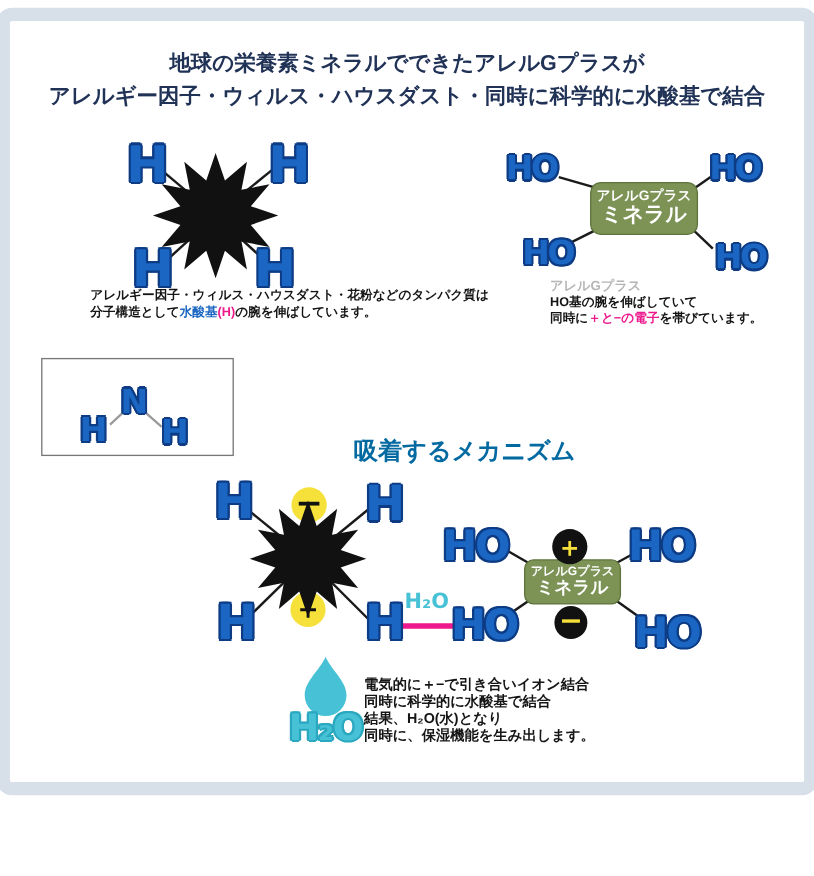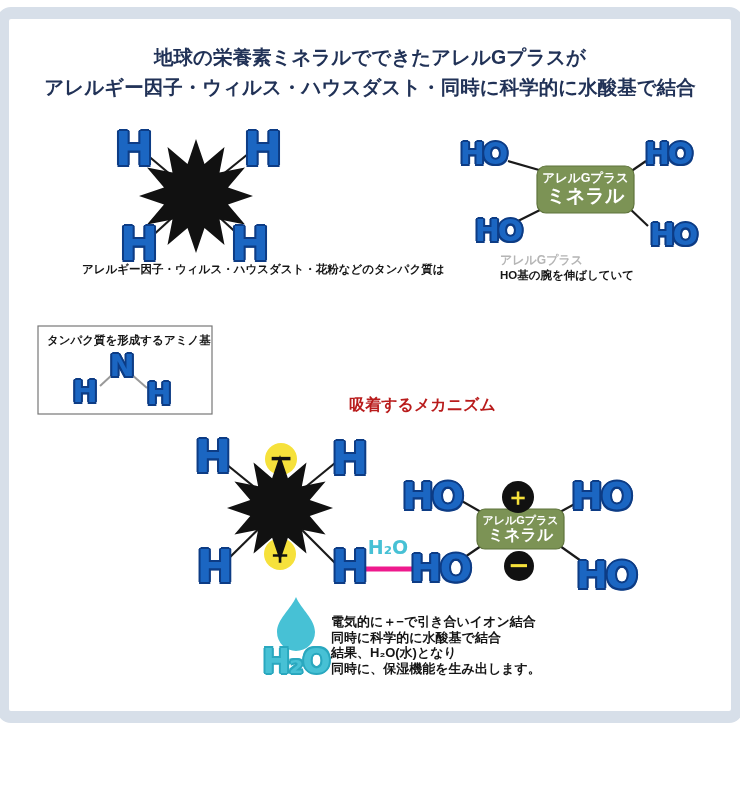--- a/index.html
+++ b/index.html
@@ -24,21 +24,21 @@
           font-weight:900;line-height:1;font-family:"DejaVu Sans",sans-serif;}
   .cap{position:absolute;z-index:2;font-weight:700;color:#151515;
        font-size:11.5px;line-height:15px;white-space:nowrap;}
   .cap-big{font-size:13px;line-height:15.6px;}
   .gray{color:#b5b5b5;}
   .pink{color:#ee1a8d;}
   .blue{color:#1b66c2;}
   .box-label{position:absolute;z-index:2;color:#ffffff;font-weight:700;
              text-align:center;line-height:1.1;}
   .mech-title{position:absolute;left:300px;top:395px;width:245px;text-align:center;
-              color:#b91c1c;font-weight:700;font-size:16px;z-index:2;}
+              color:#0369a1;font-weight:700;font-size:22px;z-index:2;}
 </style>
 </head>
 <body>
 
 <div id="canvas">
 
   <div class="frame"></div>
 
   <svg class="layer" width="740" height="796" viewBox="0 0 740 796">
     <defs>
@@ -95,37 +95,38 @@
   <div class="title l1">地球の栄養素ミネラルでできたアレルGプラスが</div>
   <div class="title l2">アレルギー因子・ウィルス・ハウスダスト・同時に科学的に水酸基で結合</div>
 
   <span class="atom" style="left:133px;top:149px;font-size:46px;">H</span>
   <span class="atom" style="left:262px;top:149px;font-size:46px;">H</span>
   <span class="atom" style="left:138px;top:244px;font-size:46px;">H</span>
   <span class="atom" style="left:249px;top:244px;font-size:46px;">H</span>
 
   <div class="cap" style="left:58px;top:262px;margin-left:24px;">
     <div>アレルギー因子・ウィルス・ハウスダスト・花粉などのタンパク質は</div>
+    <div><span>分子構造として</span><span class="blue">水酸基</span><span class="pink">(H)</span><span>の腕を伸ばしています。</span></div>
   </div>
 
   <span class="atom" style="left:483px;top:154px;font-size:30px;">HO</span>
   <span class="atom" style="left:668px;top:154px;font-size:30px;">HO</span>
   <span class="atom" style="left:498px;top:231px;font-size:30px;">HO</span>
   <span class="atom" style="left:673px;top:235px;font-size:30px;">HO</span>
   <div class="box-label" style="left:537px;top:172px;width:97px;">
     <div style="font-size:12.5px;">アレルGプラス</div>
     <div style="font-size:19px;">ミネラル</div>
   </div>
 
   <div class="cap gray" style="left:500px;top:253px;font-size:12px;">アレルGプラス</div>
   <div class="cap" style="left:500px;top:268px;">
     <div>HO基の腕を伸ばしていて</div>
+    <div><span>同時に</span><span class="pink">＋と−の電子</span><span>を帯びています。</span></div>
   </div>
 
-  <div class="cap" style="left:47px;top:333px;">タンパク質を形成するアミノ基</div>
   <span class="atom" style="left:121px;top:366px;font-size:30px;">N</span>
   <span class="atom" style="left:84px;top:392px;font-size:30px;">H</span>
   <span class="atom" style="left:158px;top:394px;font-size:30px;">H</span>
 
   <div class="mech-title">吸着するメカニズム</div>
 
   <span class="atom" style="left:212px;top:457px;font-size:44px;">H</span>
   <span class="atom" style="left:349px;top:459px;font-size:44px;">H</span>
   <span class="atom" style="left:214px;top:567px;font-size:44px;">H</span>
   <span class="charge" style="left:281px;top:458px;font-size:30px;color:#111;">−</span>

